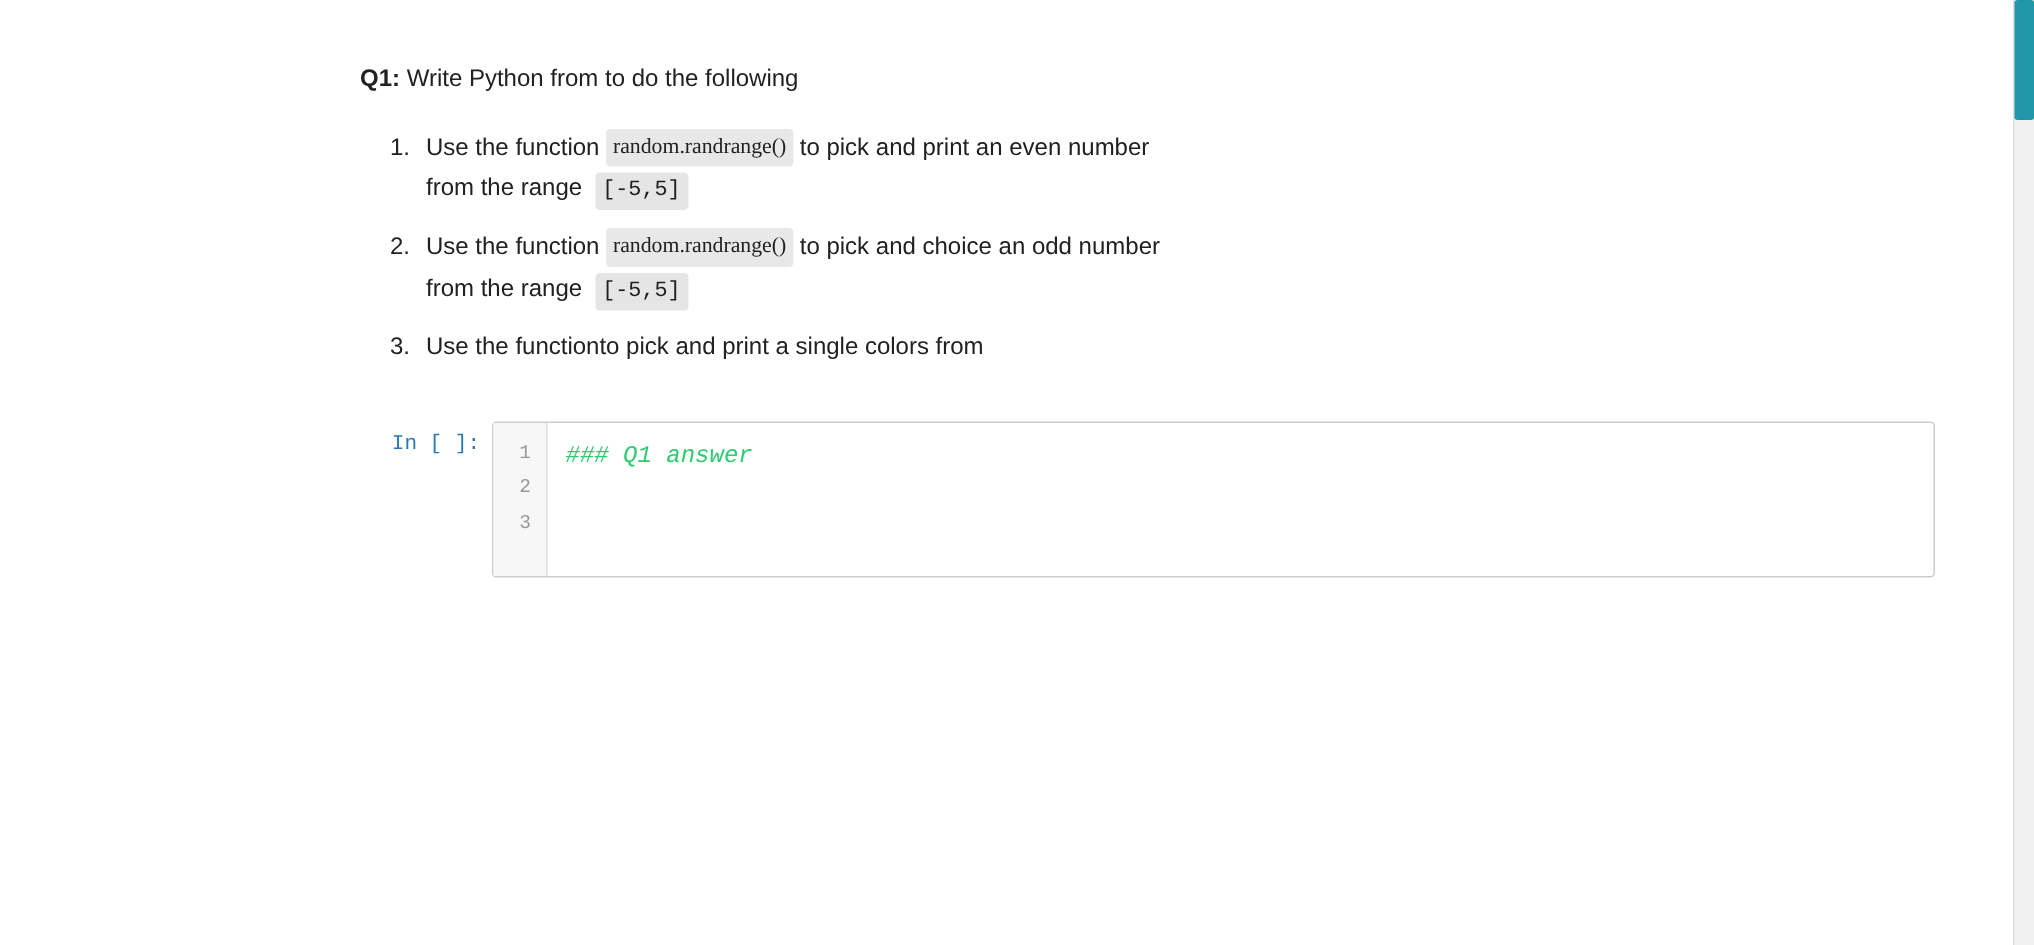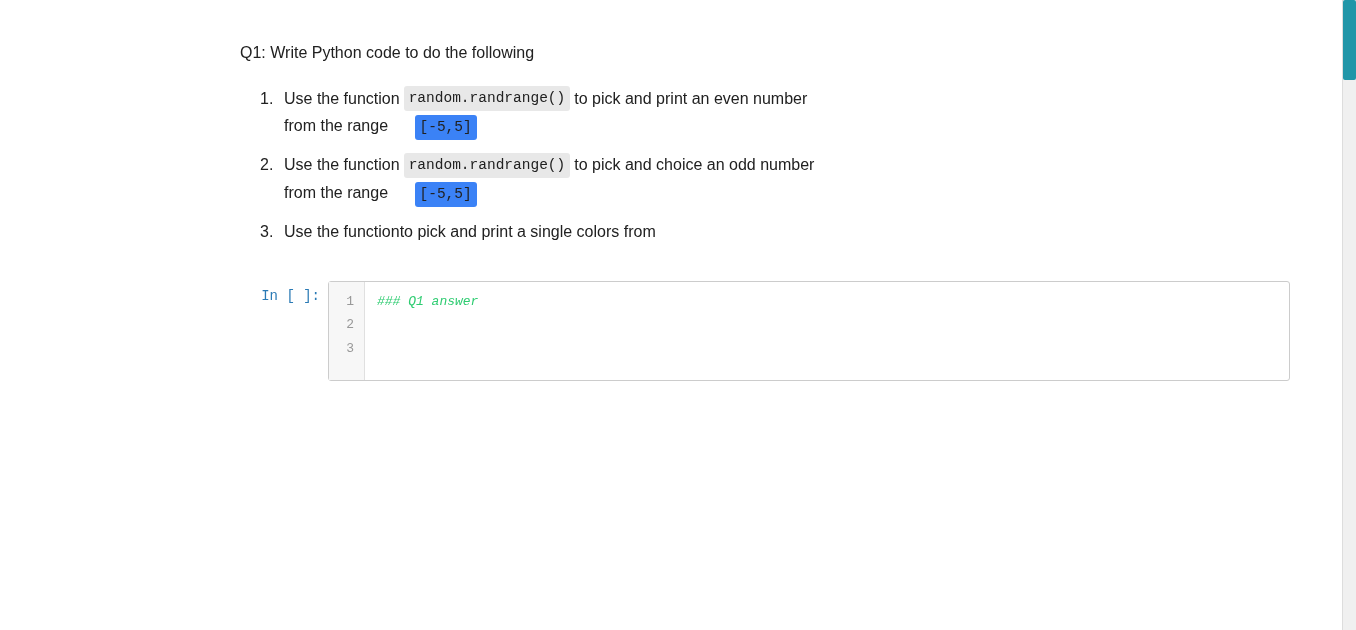--- a/index.html
+++ b/index.html
@@ -47,21 +47,21 @@
       max-width: 1050px;
     }
 
     .question-title {
       font-size: 16px;
       font-weight: 400;
       margin-bottom: 20px;
     }
 
     .question-title strong {
-      font-weight: 400;
+      font-weight: 700;
     }
 
     .question-list {
       list-style: none;
       padding-left: 20px;
       counter-reset: item;
     }
 
     .question-list li {
       display: flex;
@@ -77,49 +77,49 @@
       content: counter(item) ".";
       position: absolute;
       left: 0;
       top: 0;
       font-size: 16px;
     }
 
     .li-line {
       display: flex;
       flex-wrap: wrap;
-      align-items: flex-end;
+      align-items: flex-start;
       width: 100%;
     }
 
     .li-continuation {
       padding-left: 0;
       width: 100%;
       display: block;
       margin-top: 2px;
     }
 
     code.inline-code {
-      font-family: Liberation Mono, monospace;
+      font-family: Liberation Serif, serif;
       font-size: 14.5px;
       background: #e8e8e8;
       border-radius: 3px;
       padding: 1px 5px;
       display: inline-block;
       margin: 0 4px;
     }
 
     code.inline-code-range {
       font-family: 'Courier New', Courier, monospace;
       font-size: 14.5px;
-      background: #3b82f6;
+      background: #e5e5e5;
       border-radius: 3px;
       padding: 1px 5px;
       display: inline-block;
-      margin: 0 22px;
+      margin: 0 4px;
     }
 
     .cell-block {
       display: flex;
       align-items: flex-start;
       margin-top: 36px;
     }
 
     .cell-label {
       font-family: 'Courier New', Courier, monospace;
@@ -155,21 +155,21 @@
       user-select: none;
     }
 
     .line-numbers div {
       display: block;
     }
 
     .code-area {
       padding: 8px 12px;
       font-family: 'Courier New', Courier, monospace;
-      font-size: 13px;
+      font-size: 16px;
       flex: 1;
       line-height: 1.8;
     }
 
     .code-comment {
       color: #2ecc71;
       font-style: italic;
     }
 
     .empty-line {
@@ -178,21 +178,21 @@
     }
   </style>
 </head>
 <body>
 
 <div class="main-content">
   <div class="question-block">
 
     <div class="question-title">
       <strong>Q1:</strong>
-      <span>Write Python code to do the following</span>
+      <span>Write Python from to do the following</span>
     </div>
 
     <ol class="question-list">
 
       <li>
         <span class="li-line">
           <span>Use the function</span>
           <code class="inline-code">random.randrange()</code>
           <span>to pick and print an even number</span>
         </span>

